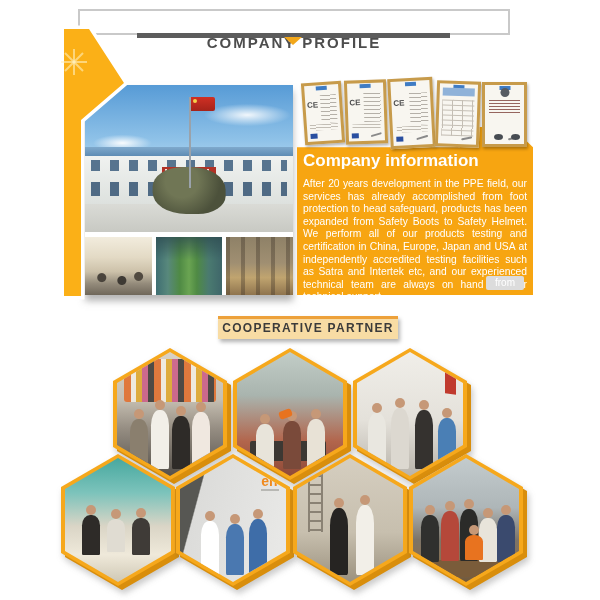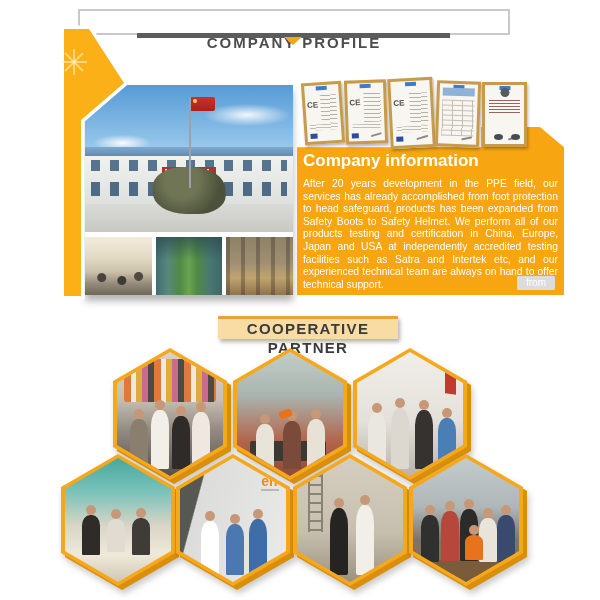--- a/index.html
+++ b/index.html
@@ -53,21 +53,21 @@
         radial-gradient(circle at 80% 68%, #514a40 0 4px, transparent 5px),
         linear-gradient(180deg,#F2ECDD 0%,#E3DAC5 35%,#CCC1A9 60%,#958C7C 80%,#6F675A 100%);}
   .sp2{background:
         linear-gradient(180deg,rgba(45,75,80,.75) 0%,transparent 40%),
         linear-gradient(90deg,#3F6E72 0%,#58887C 18%,#4F8A44 36%,#6AA452 50%,#4F8A44 62%,#4A7A70 80%,#3F666A 100%);}
   .sp3{background:
         repeating-linear-gradient(90deg,rgba(55,45,35,.35) 0 4px,transparent 4px 15px),
         linear-gradient(180deg,#84796486 0%,#A08F72 45%,#C0A46F 70%,#8F744E 100%),#9a8a6a;}
 
   
-  .info-panel{position:absolute;left:297px;top:127px;width:267px;height:168px;background:#F7A511;
+  .info-panel{position:absolute;left:297px;top:127px;width:236px;height:168px;background:#F7A511;
         clip-path:polygon(0 12%,69% 12%,69% 0,91% 0,100% 12%,100% 100%,0 100%);
         filter:drop-shadow(0 5px 5px rgba(110,110,110,.5));}
   .info-heading{position:absolute;left:6px;top:24px;font-size:17px;font-weight:bold;color:#ffffff;}
   .info-body{position:absolute;left:6px;right:6px;top:51px;font-size:10.3px;line-height:12.6px;
         color:#ffffff;text-align:justify;}
   .more-btn{position:absolute;right:9px;bottom:5px;width:38px;height:14px;background:#DCDCDC;
         color:#ffffff;font-size:10px;text-align:center;line-height:14px;border-radius:2px;cursor:pointer;}
 
   
   .cert{position:absolute;background:#F8F6F0;border:3px solid #C79B4B;box-sizing:border-box;
@@ -88,21 +88,21 @@
   .cert .seal{position:absolute;top:5%;left:50%;transform:translateX(-50%);width:9px;height:9px;
         border-radius:50%;background:#565B62;}
   .cert .block{position:absolute;top:26%;left:11%;right:11%;height:22%;
         background:repeating-linear-gradient(180deg,#96655E 0 1px,transparent 1px 3px);}
   .cert .badges{position:absolute;bottom:7%;left:24%;width:9px;height:6px;border-radius:50%;
         background:#474C52;box-shadow:17px 0 0 #474C52;}
 
   
   .partner-box{position:absolute;left:218px;top:316px;width:180px;height:23px;background:#F8DCA4;
         border-top:3px solid #EDA13A;box-sizing:border-box;text-align:center;line-height:19px;
-        font-size:15px;font-weight:bold;color:#3b3b3b;letter-spacing:1.3px;
+        font-size:12px;font-weight:bold;color:#3b3b3b;letter-spacing:1.3px;
         box-shadow:2px 3px 4px rgba(0,0,0,.3);}
 
   
   .hex-wrap{position:absolute;width:114px;height:132px;filter:drop-shadow(2px 4px 3px rgba(80,80,80,.3));}
   .hex{position:absolute;inset:0;clip-path:polygon(50% 0%,100% 25%,100% 75%,50% 100%,0% 75%,0% 25%);}
   .hex-shadow{transform:translate(4px,4px);background:#D98E0C;}
   .hex-border{background:#F6A81C;}
   .hex-photo{inset:4px;overflow:hidden;}
   .pp{position:absolute;bottom:6%;width:17%;background:var(--c);
       border-radius:45% 45% 6% 6%/26% 26% 4% 4%;}

